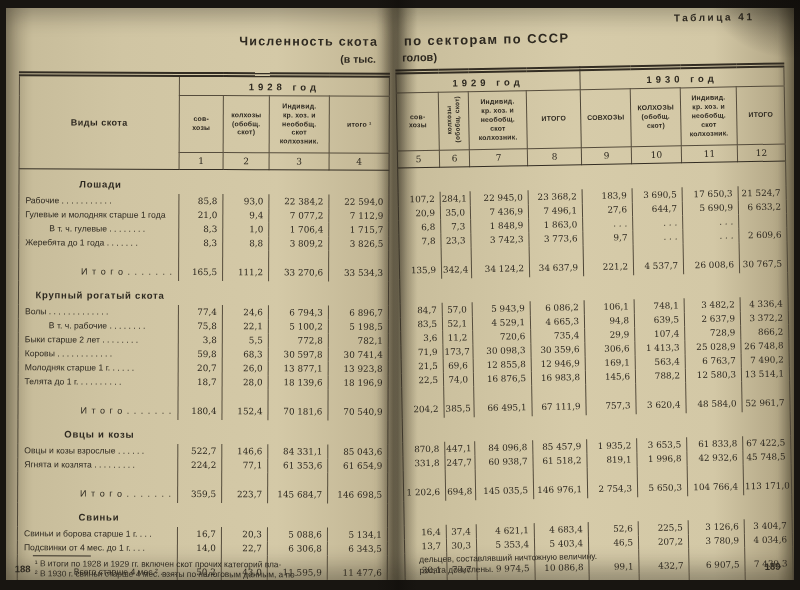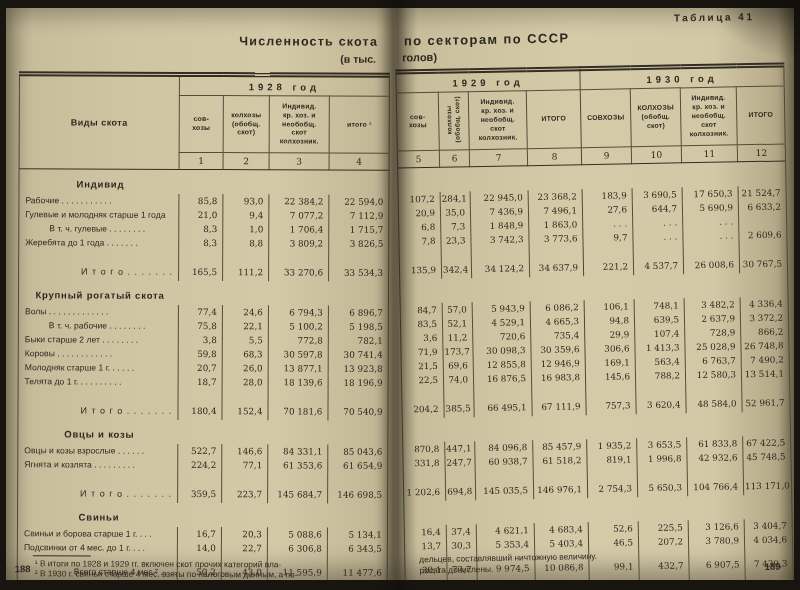--- a/index.html
+++ b/index.html
@@ -124,21 +124,21 @@
           </tr>
           <tr class="h-num">
             <td>1</td>
             <td>2</td>
             <td>3</td>
             <td>4</td>
           </tr>
         </thead>
         <tbody id="left-body">
             <tr class="r-title">
-              <td class="sec-title" colspan="5"><span>Индивид</span></td>
+              <td class="sec-title" colspan="5"><span>Лошади</span></td>
             </tr>
             <tr class="r-data">
               <td class="lbl ind0">Рабочие . .  . . . . . . . . .</td>
               <td class="num">85,8</td>
               <td class="num">93,0</td>
               <td class="num">22 384,2</td>
               <td class="num">22 594,0</td>
             </tr>
             <tr class="r-data">
               <td class="lbl ind0">Гулевые и молодняк старше 1 года</td>

